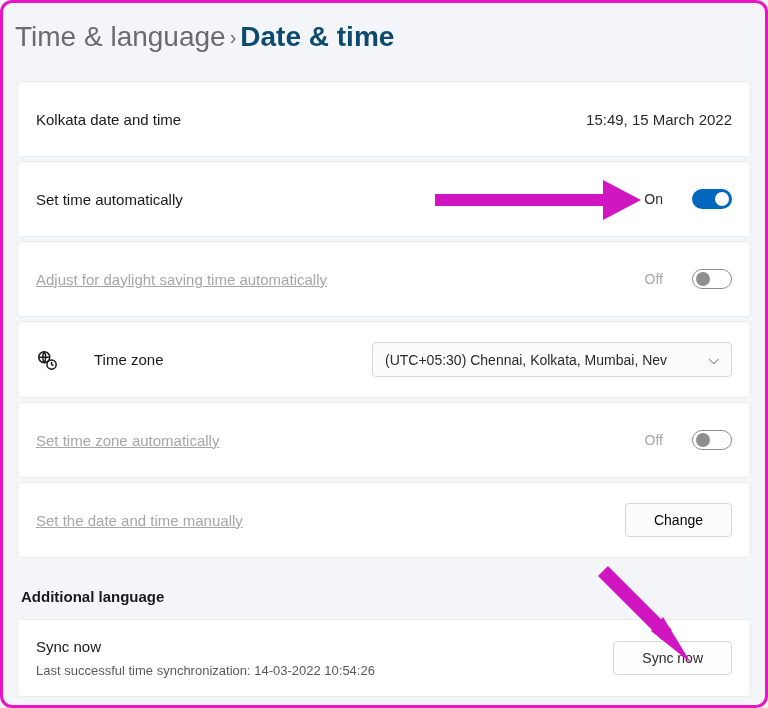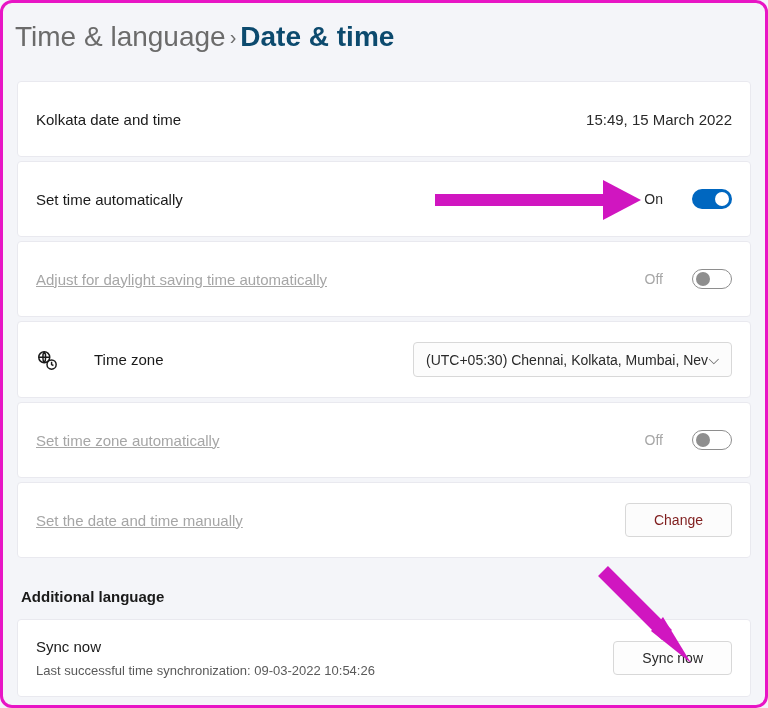--- a/index.html
+++ b/index.html
@@ -50,31 +50,31 @@
   .toggle .knob {
     position: absolute; width: 14px; height: 14px; border-radius: 50%;
     top: 3px;
   }
   .toggle.on .knob { right: 3px; background: #fff; }
   .toggle.off .knob { left: 3px; background: #8e8e8e; top: 2px; }
   .left-cell { display: flex; align-items: center; gap: 36px; }
   .tz-icon { width: 22px; height: 22px; }
   .dropdown {
     border: 1px solid #d8d8d8; border-radius: 4px;
-    padding: 8px 12px; width: 319px;
+    padding: 8px 12px; width: 360px;
     display: flex; justify-content: space-between; align-items: center;
     font-size: 14px; color: #2a2a2a; background: #fcfcfc; margin-left: 48px;
   }
   .dropdown .chev { color: #666; font-size: 14px; }
   .btn {
     border: 1px solid #d8d8d8; border-radius: 4px;
     padding: 8px 28px; font-size: 14px; background: #fdfdfd;
     color: #2a2a2a; cursor: pointer;
   }
-  .btn.disabled { color: #7f1d1d; background: #fcfcfc; }
+  .btn.disabled { color: #000000; background: #fcfcfc; }
   .section-title {
     font-size: 15px; font-weight: 600; color: #1a1a1a;
     padding: 26px 18px 14px 18px;
   }
   .sync-row {
     display: flex; align-items: center; justify-content: space-between;
     padding: 16px 18px;
   }
   .sync-left { font-size: 13px; color: #5a5a5a; line-height: 1.5; }
   .sync-left .title { font-size: 15px; color: #1a1a1a; margin-bottom: 2px; }
@@ -169,21 +169,21 @@
     <button class="btn disabled">Change</button>
   </div>
 </div>
 
 <div class="section-title">Additional language</div>
 
 <div class="card" style="margin-bottom:0;">
   <div class="sync-row">
     <div class="sync-left">
       <div class="title">Sync now</div>
-      <div>Last successful time synchronization: 09-03-2022 10:54:26</div>
+      <div>Last successful time synchronization: 14-03-2022 10:54:26</div>
     </div>
     <button class="btn">Sync now</button>
   </div>
 </div>
 
 <div class="arrow1">
   <div class="shaft"></div>
     <div class="head"></div>
 </div>
 <svg class="arrow2" viewBox="0 0 120 110">

